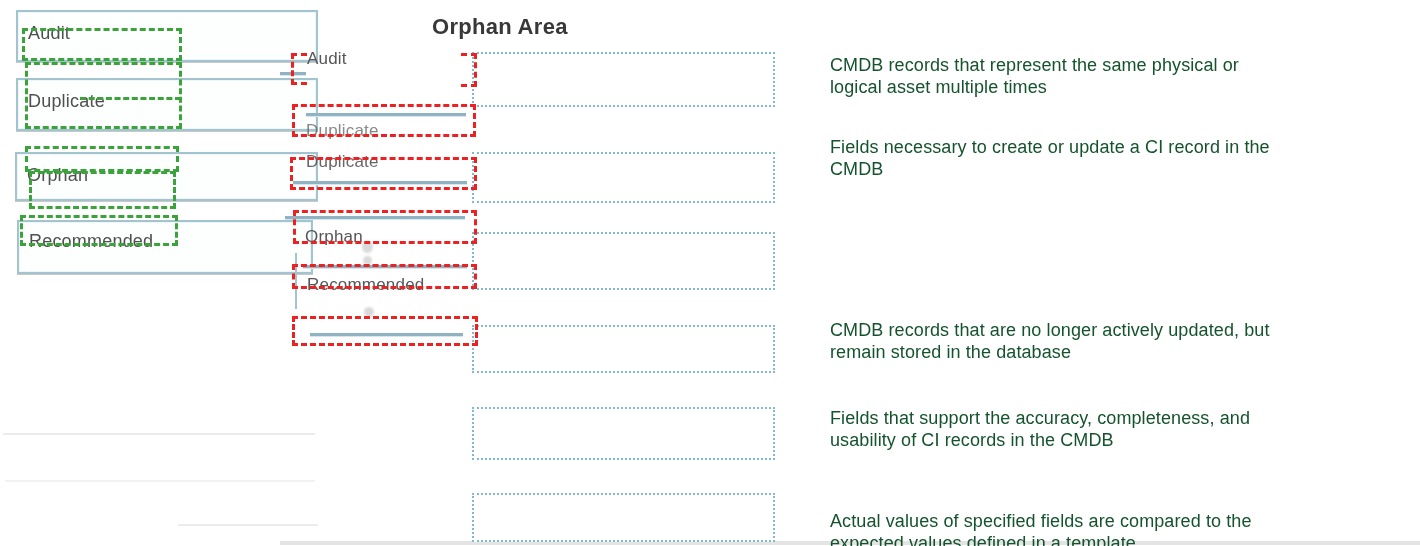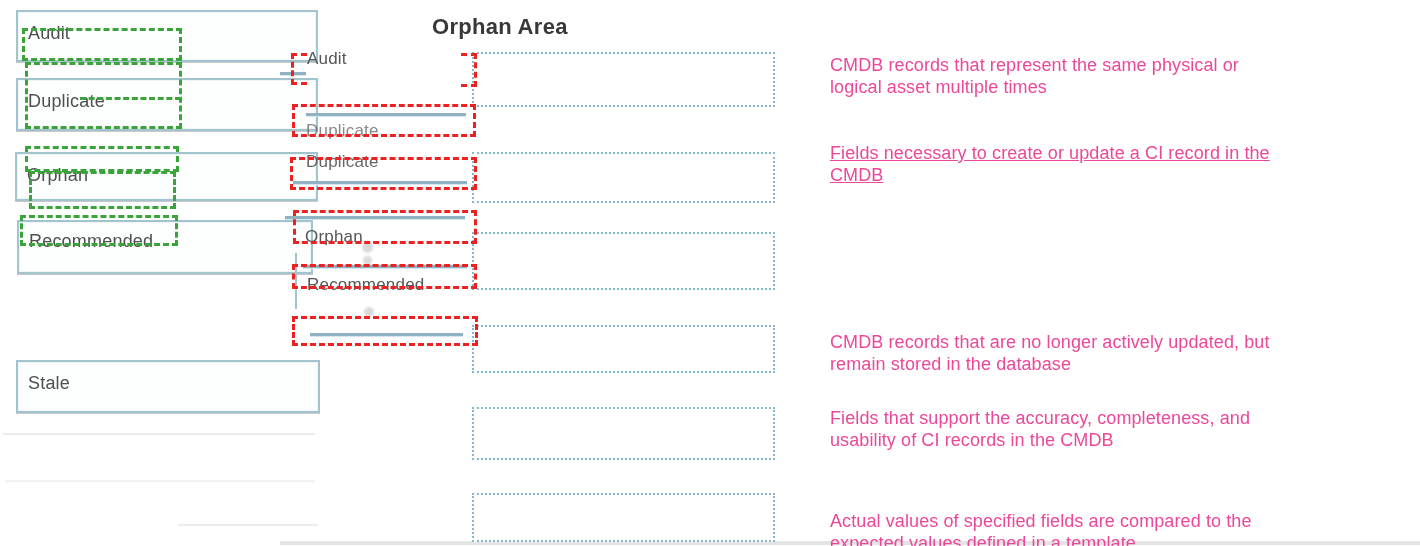--- a/index.html
+++ b/index.html
@@ -54,21 +54,21 @@
   }
   
   .drop-box{
     position:absolute;box-sizing:border-box;width:303px;
     border:2px dotted var(--drop-border,#82b9ce);
     background:#ffffff;z-index:2;
   }
   
   .desc{
     position:absolute;left:830px;width:572px;
-    font-size:18px;line-height:22px;color:#ec4899;
+    font-size:18px;line-height:22px;color:#14532d;
     white-space:pre-line;z-index:2;letter-spacing:.1px;
   }
   
   .artifact{position:absolute;background:#ececec;z-index:1;}
   .bottom-band{position:absolute;background:#d6d6d6;opacity:.65;z-index:1;}
 </style>
 </head>
 <body>
 
 <div class="stage">
@@ -77,23 +77,20 @@
     <span class="opt-label">Audit</span>
   </div>
   <div class="opt-box" style="left:16px;top:78px;width:302px;height:53px;">
     <span class="opt-label">Duplicate</span>
   </div>
   <div class="opt-box" style="left:15px;top:152px;width:303px;height:49px;">
     <span class="opt-label">Orphan</span>
   </div>
   <div class="opt-box" style="left:17px;top:220px;width:296px;height:54px;">
     <span class="opt-label" style="top:9px;">Recommended</span>
-  </div>
-  <div class="opt-box" style="left:16px;top:360px;width:304px;height:53px;">
-    <span class="opt-label">Stale</span>
   </div>
 
   <div class="green-rect" style="left:22px;top:28px;width:160px;height:33px;"></div>
   <div class="green-rect" style="left:25px;top:62px;width:157px;height:67px;"></div>
   <div class="green-line" style="left:80px;top:97px;width:101px;"></div>
   <div class="green-rect" style="left:25px;top:146px;width:154px;height:26px;"></div>
   <div class="green-rect" style="left:29px;top:171px;width:147px;height:38px;"></div>
   <div class="green-rect" style="left:20px;top:215px;width:158px;height:31px;"></div>
 
   <div class="aa-title">Orphan Area</div>
@@ -127,23 +124,23 @@
 
   <div class="drop-box" style="left:472px;top:52px;height:55px;"></div>
   <div class="drop-box" style="left:472px;top:152px;height:51px;"></div>
   <div class="drop-box" style="left:472px;top:232px;height:58px;"></div>
   <div class="drop-box" style="left:472px;top:325px;height:48px;"></div>
   <div class="drop-box" style="left:472px;top:407px;height:53px;"></div>
   <div class="drop-box" style="left:472px;top:493px;height:49px;"></div>
 
   <div class="desc" style="top:54px;">CMDB records that represent the same physical or
 logical asset multiple times</div>
-  <div class="desc" style="top:142px;text-decoration:underline;">Fields necessary to create or update a CI record in the
+  <div class="desc" style="top:136px;">Fields necessary to create or update a CI record in the
 CMDB</div>
-  <div class="desc" style="top:331px;">CMDB records that are no longer actively updated, but
+  <div class="desc" style="top:319px;">CMDB records that are no longer actively updated, but
 remain stored in the database</div>
   <div class="desc" style="top:407px;">Fields that support the accuracy, completeness, and
 usability of CI records in the CMDB</div>
   <div class="desc" style="top:510px;">Actual values of specified fields are compared to the
 expected values defined in a template</div>
 
   <div class="artifact" style="left:3px;top:433px;width:312px;height:2px;"></div>
   <div class="artifact" style="left:5px;top:480px;width:310px;height:2px;opacity:.7;"></div>
   <div class="artifact" style="left:178px;top:524px;width:140px;height:2px;"></div>
   <div class="bottom-band" style="left:280px;top:541px;width:1140px;height:4px;"></div>

